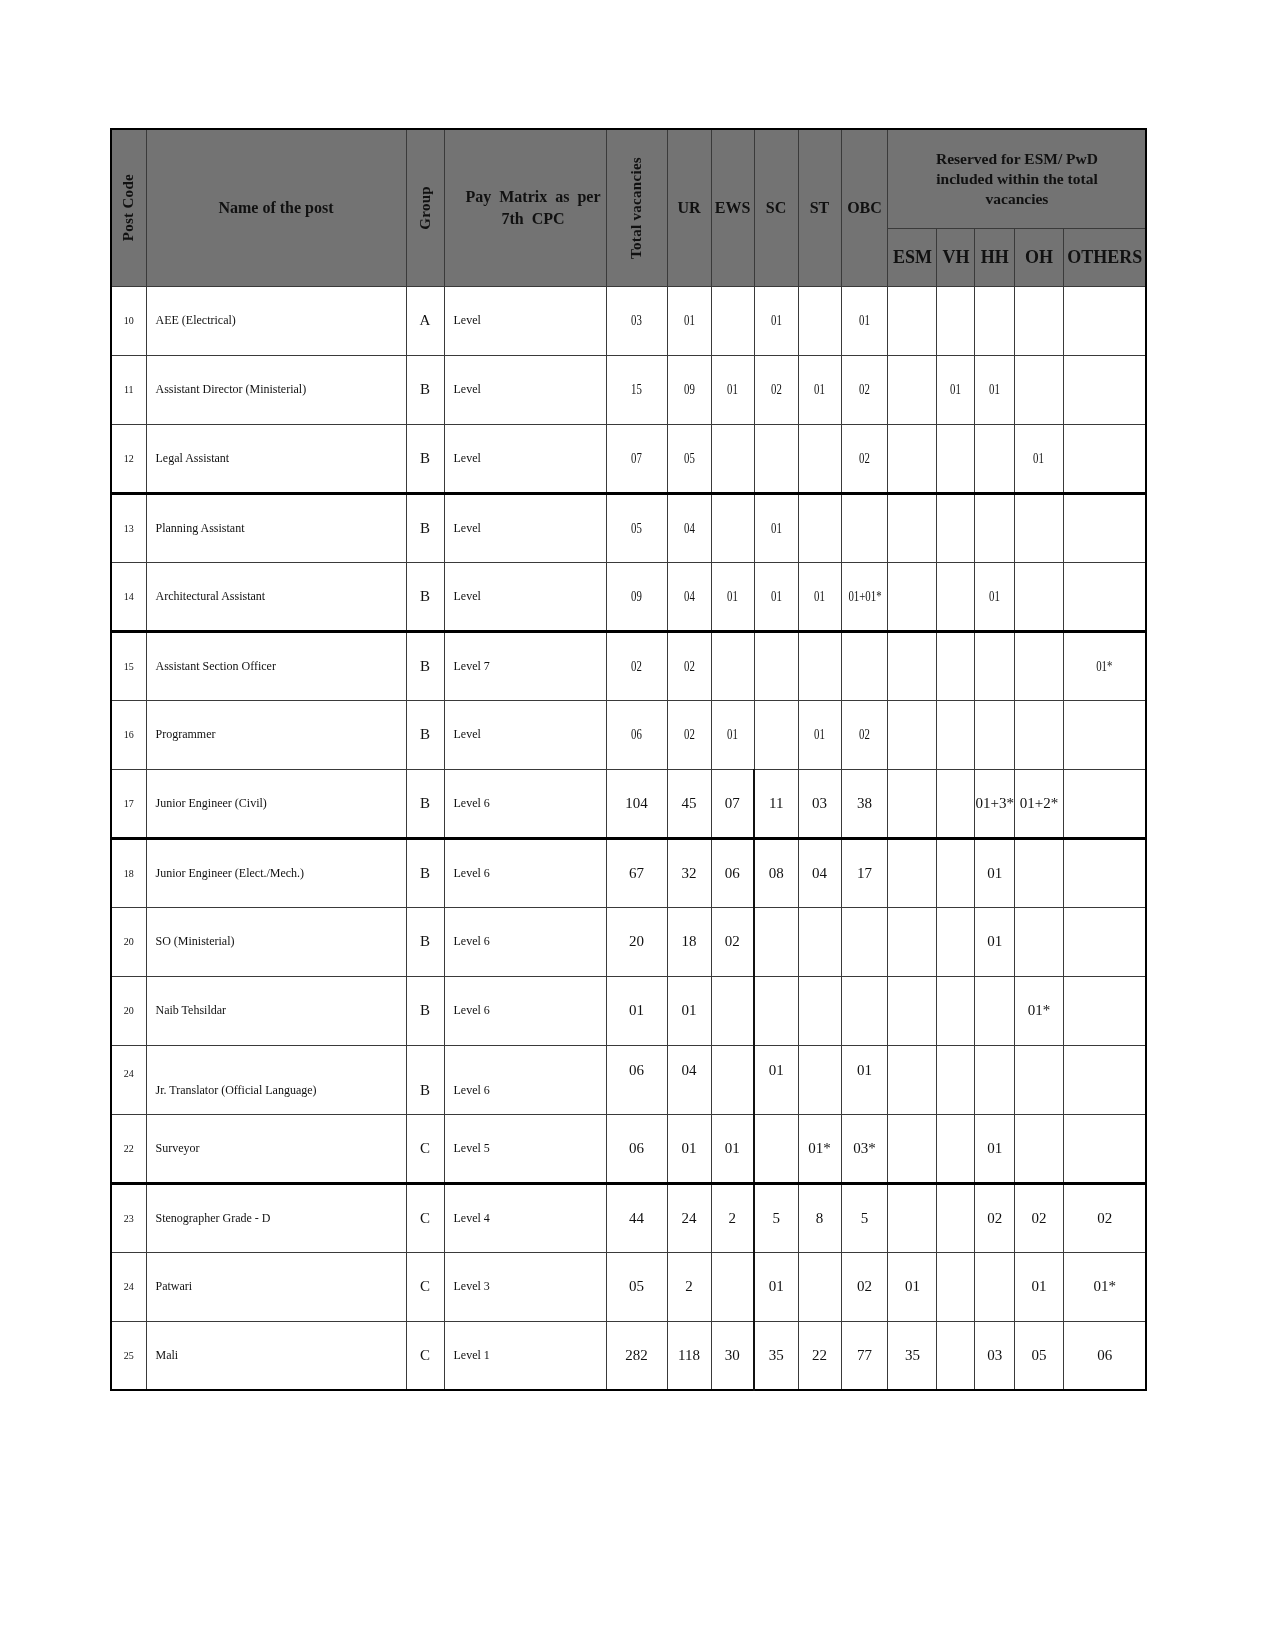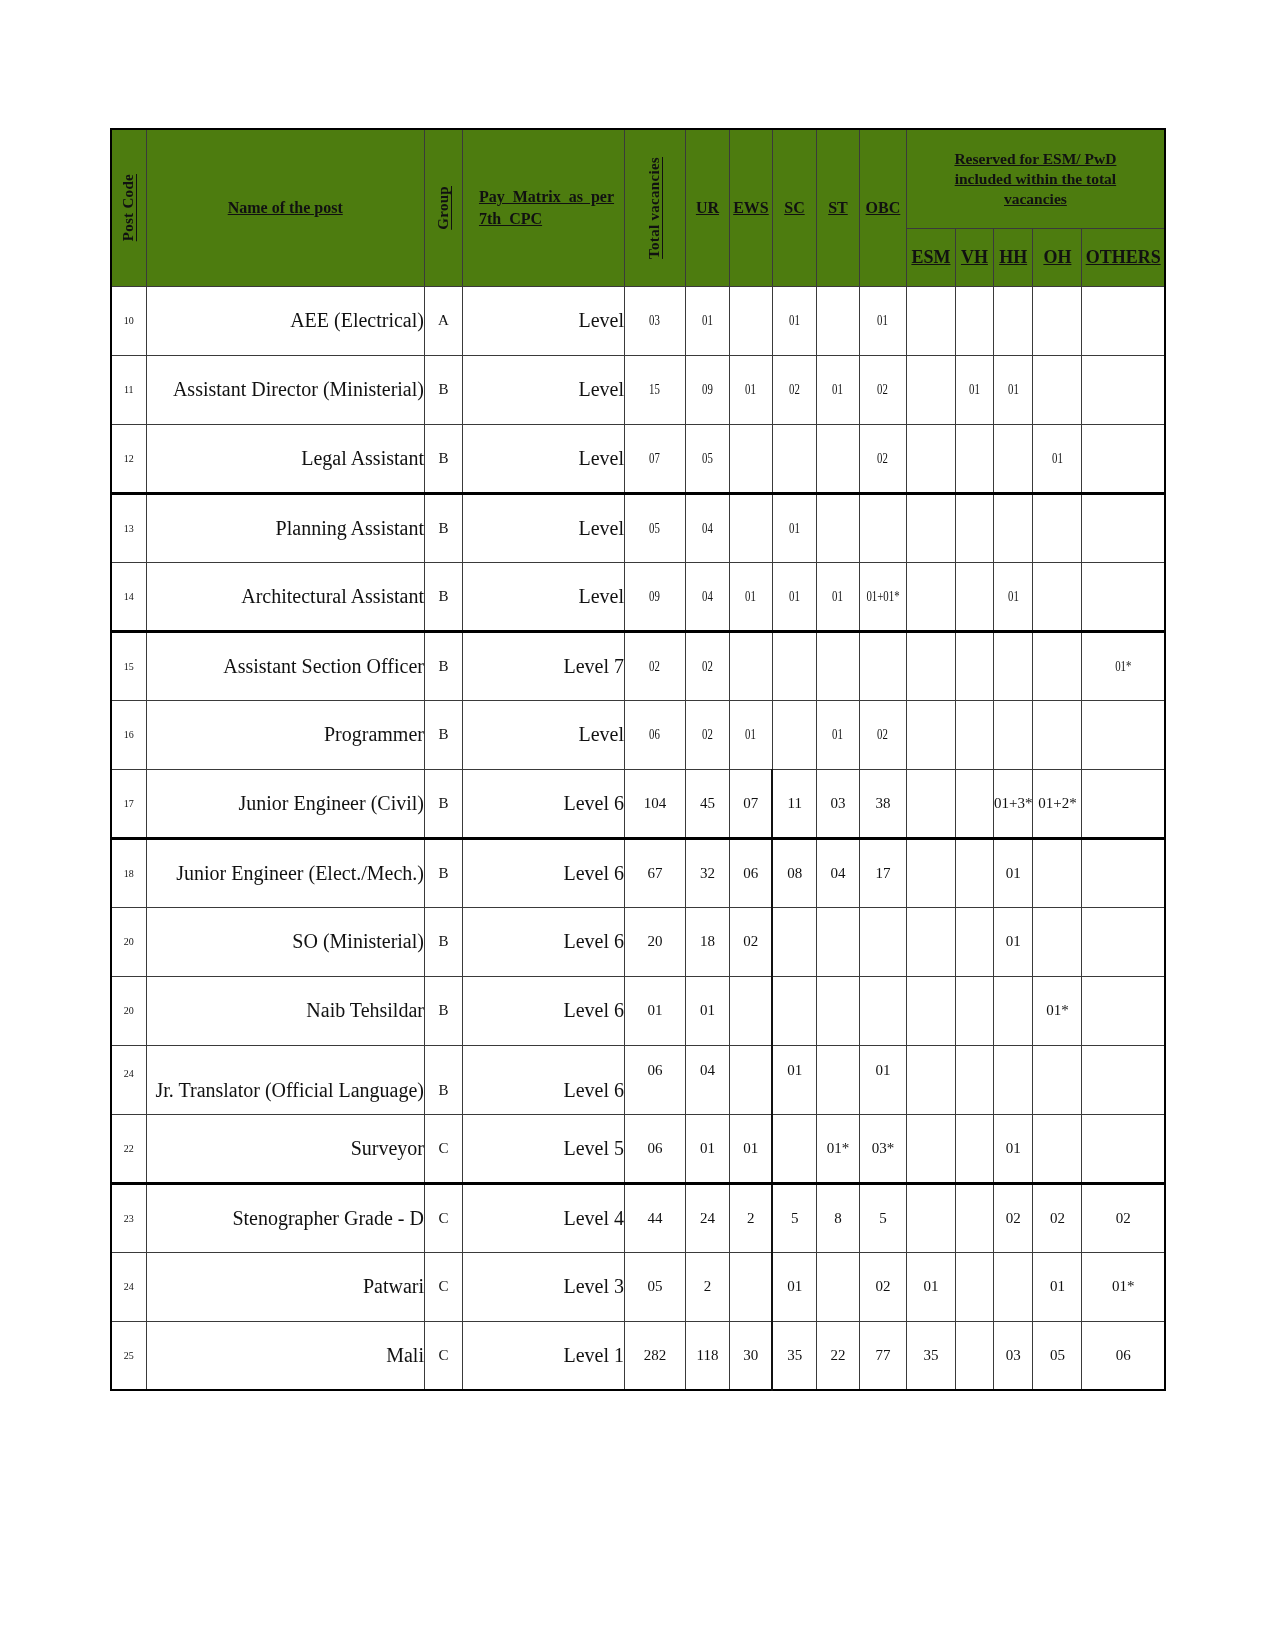--- a/index.html
+++ b/index.html
@@ -26,35 +26,35 @@
   }
   
   col.w-pc{width:35px} col.w-name{width:260px} col.w-group{width:38px}
   col.w-pay{width:162px} col.w-tv{width:61px} col.w-ur{width:44px}
   col.w-ews{width:43px} col.w-sc{width:44px} col.w-st{width:43px}
   col.w-obc{width:44px} col.w-esm{width:49px} col.w-vh{width:38px}
   col.w-hh{width:36px} col.w-oh{width:49px} col.w-others{width:83px}
 
   thead tr.h1 { height:99px; }
   thead tr.h2 { height:58px; }
-  thead th { font-weight:bold; font-size:16px; text-align:center; vertical-align:middle; background:#4d7c0f;text-decoration:underline; }
+  thead th { font-weight:bold; font-size:16px; text-align:center; vertical-align:middle; background:#737373; }
   th.vert div {
     writing-mode:vertical-rl;
     transform:rotate(180deg);
     margin:0 auto;
     font-size:15px;
     letter-spacing:.3px;
   }
-  th.pay-h div { text-align:left; padding-left:16px; word-spacing:4px; white-space:normal; line-height:1.35; width:145px; }
+  th.pay-h div { text-align:center; padding-left:16px; word-spacing:4px; white-space:normal; line-height:1.35; width:145px; }
   th.reserved-h div { white-space:normal; max-width:195px; margin:0 auto; line-height:1.3; font-size:15.5px; }
   th.sub { font-size:18px; }
 
   tbody tr { height:69px; }
   tbody td { text-align:center; vertical-align:middle; font-size:15px; }
-  td.c-name, td.c-pay-matrix { text-align:right; padding-left:9px; font-size:20px; }
+  td.c-name, td.c-pay-matrix { text-align:left; padding-left:9px; font-size:12px; }
   td.c-pay-matrix { }
   td.c-post-code { font-size:10px; }
 
   
   tr[data-pc="12"] td, tr[data-pc="14"] td, tr[data-pc="17"] td, tr[data-pc="22"] td {
     border-bottom:3px solid #000;
   }
   
   tbody tr:nth-child(n+8) td.c-sc { border-left:2.5px solid #111; }
   

